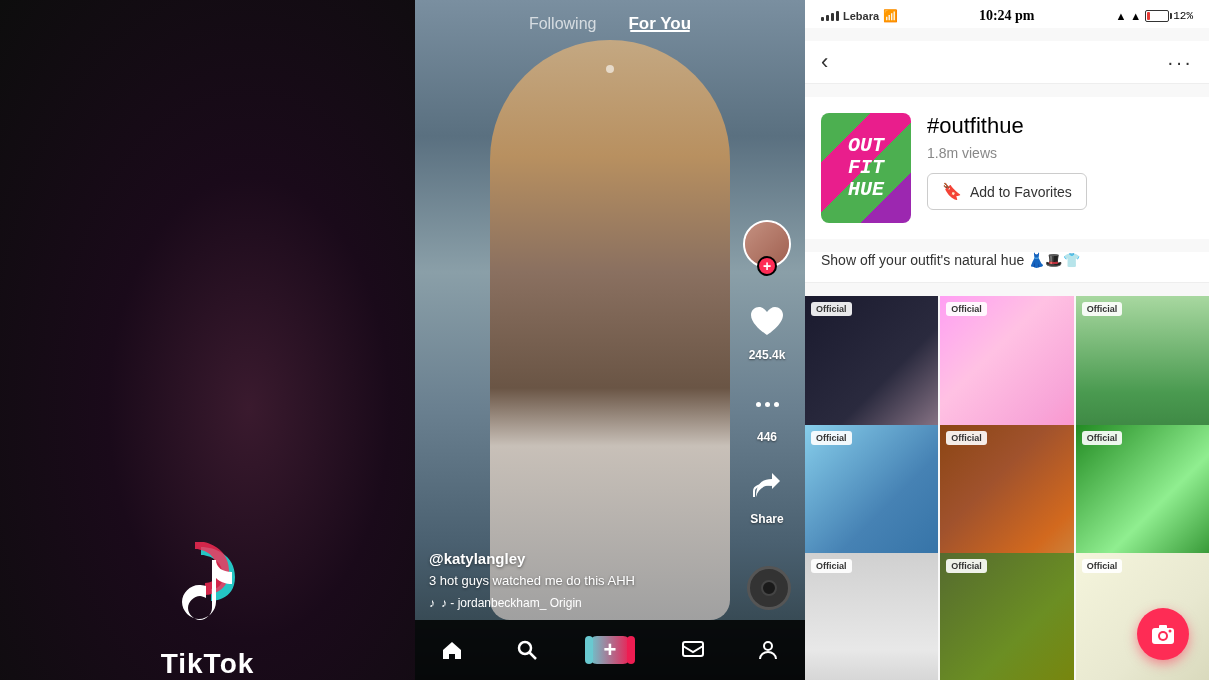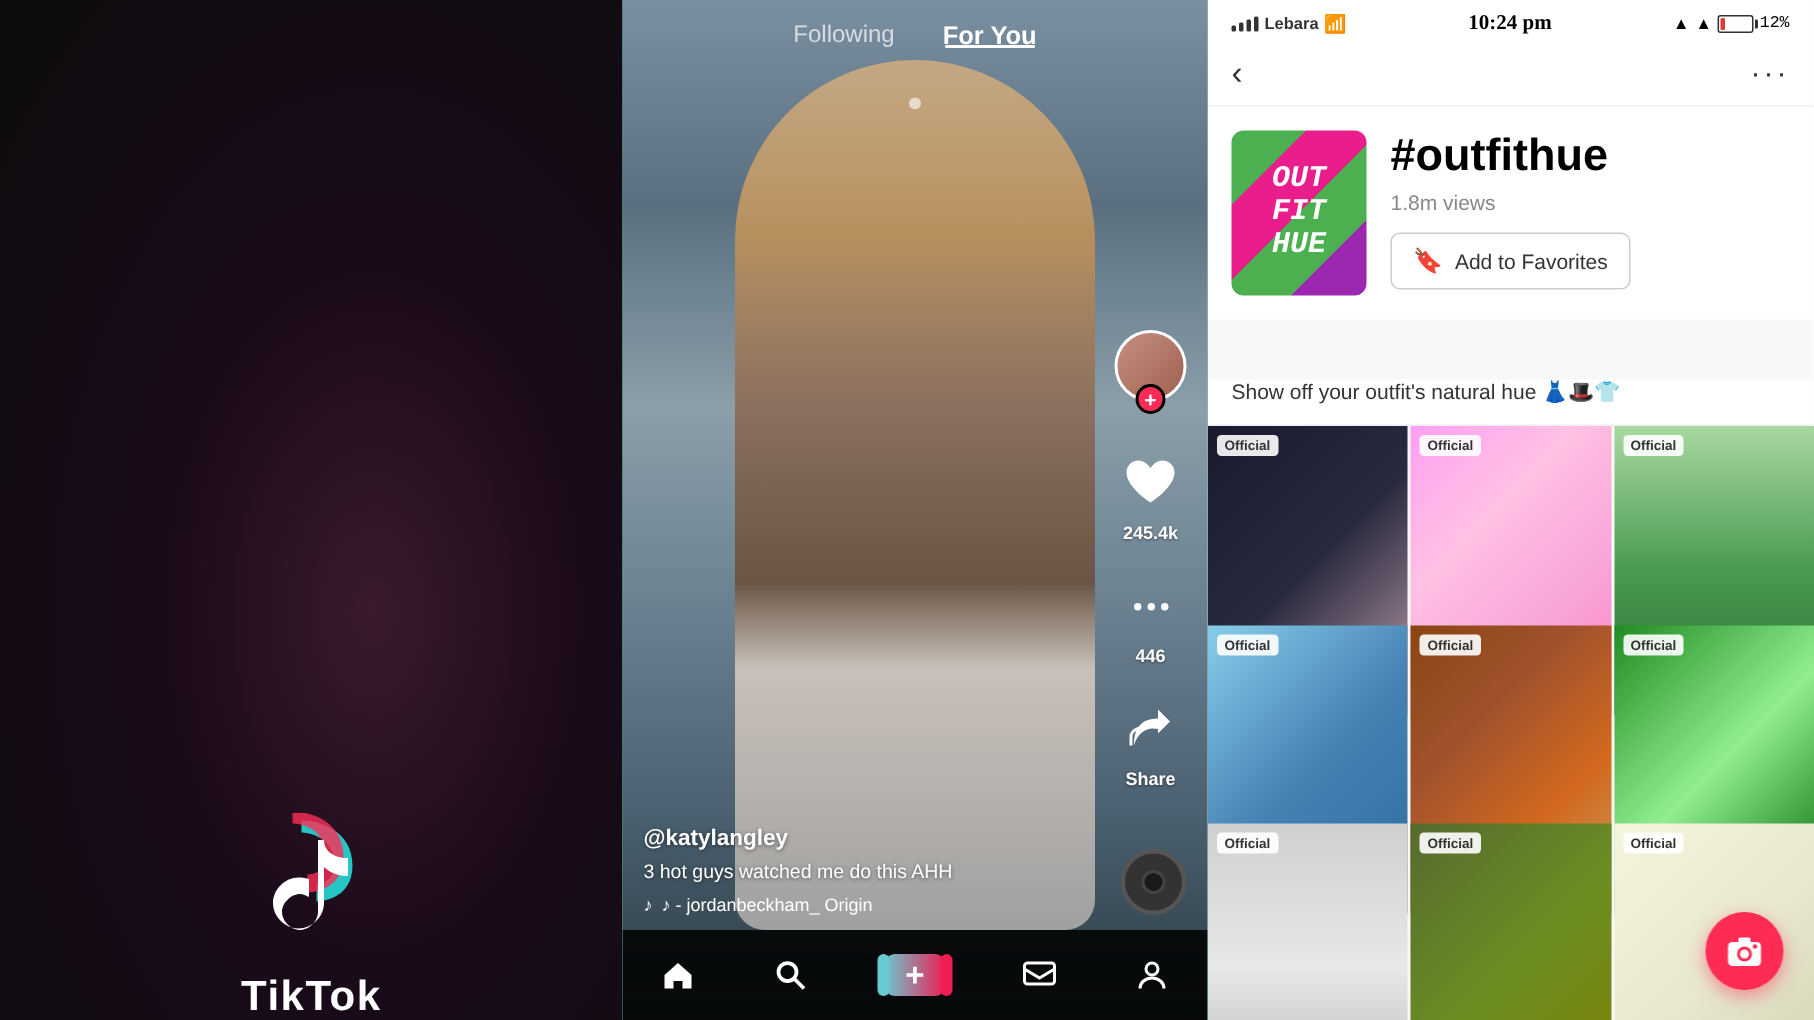--- a/index.html
+++ b/index.html
@@ -286,20 +286,21 @@
 
     
     .right-panel {
       width: 404px;
       height: 680px;
       background: #f8f8f8;
       display: flex;
       flex-direction: column;
       flex-shrink: 0;
       overflow: hidden;
+      gap: 13px;
     }
     
     .status-bar {
       background: white;
       padding: 8px 16px 4px;
       display: flex;
       justify-content: space-between;
       align-items: center;
       font-size: 12px;
     }
@@ -400,22 +401,22 @@
       font-size: 20px;
       line-height: 1.1;
       text-align: center;
       font-style: italic;
       font-family: Liberation Mono, monospace;
     }
     .hashtag-info {
       flex: 1;
     }
     .hashtag-title {
-      font-size: 30px;
-      font-weight: 700;
+      font-size: 22px;
+      font-weight: 400;
       color: #000;
       margin-bottom: 6px;
     }
     .hashtag-views {
       color: #888;
       font-size: 14px;
       margin-bottom: 12px;
     }
     .add-favorites-btn {
       display: flex;
@@ -431,21 +432,20 @@
       font-weight: 500;
     }
     .bookmark-icon { font-size: 16px; }
     
     .hashtag-desc {
       background: white;
       padding: 0 16px 14px;
       font-size: 14px;
       color: #333;
       border-bottom: 1px solid #eee;
-      margin-top: 40px;
     }
     
     .video-grid {
       display: grid;
       grid-template-columns: repeat(3, 1fr);
       gap: 2px;
       overflow-y: auto;
       flex: 1;
     }
     .video-thumb {

